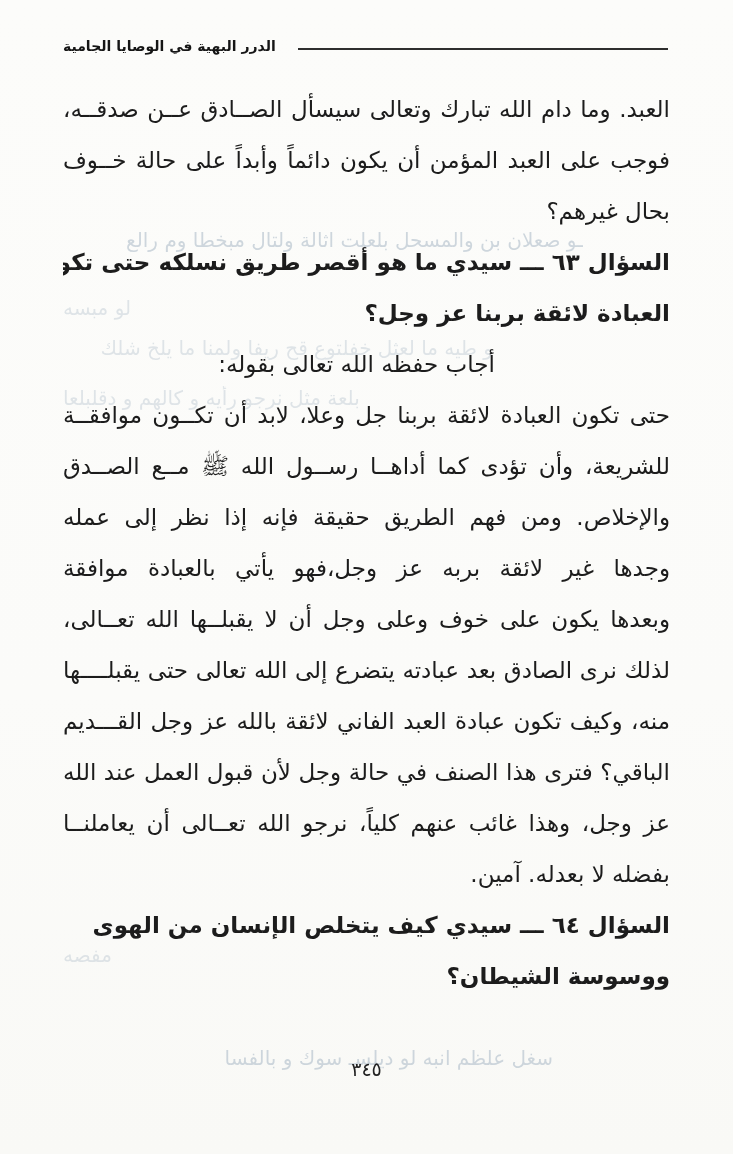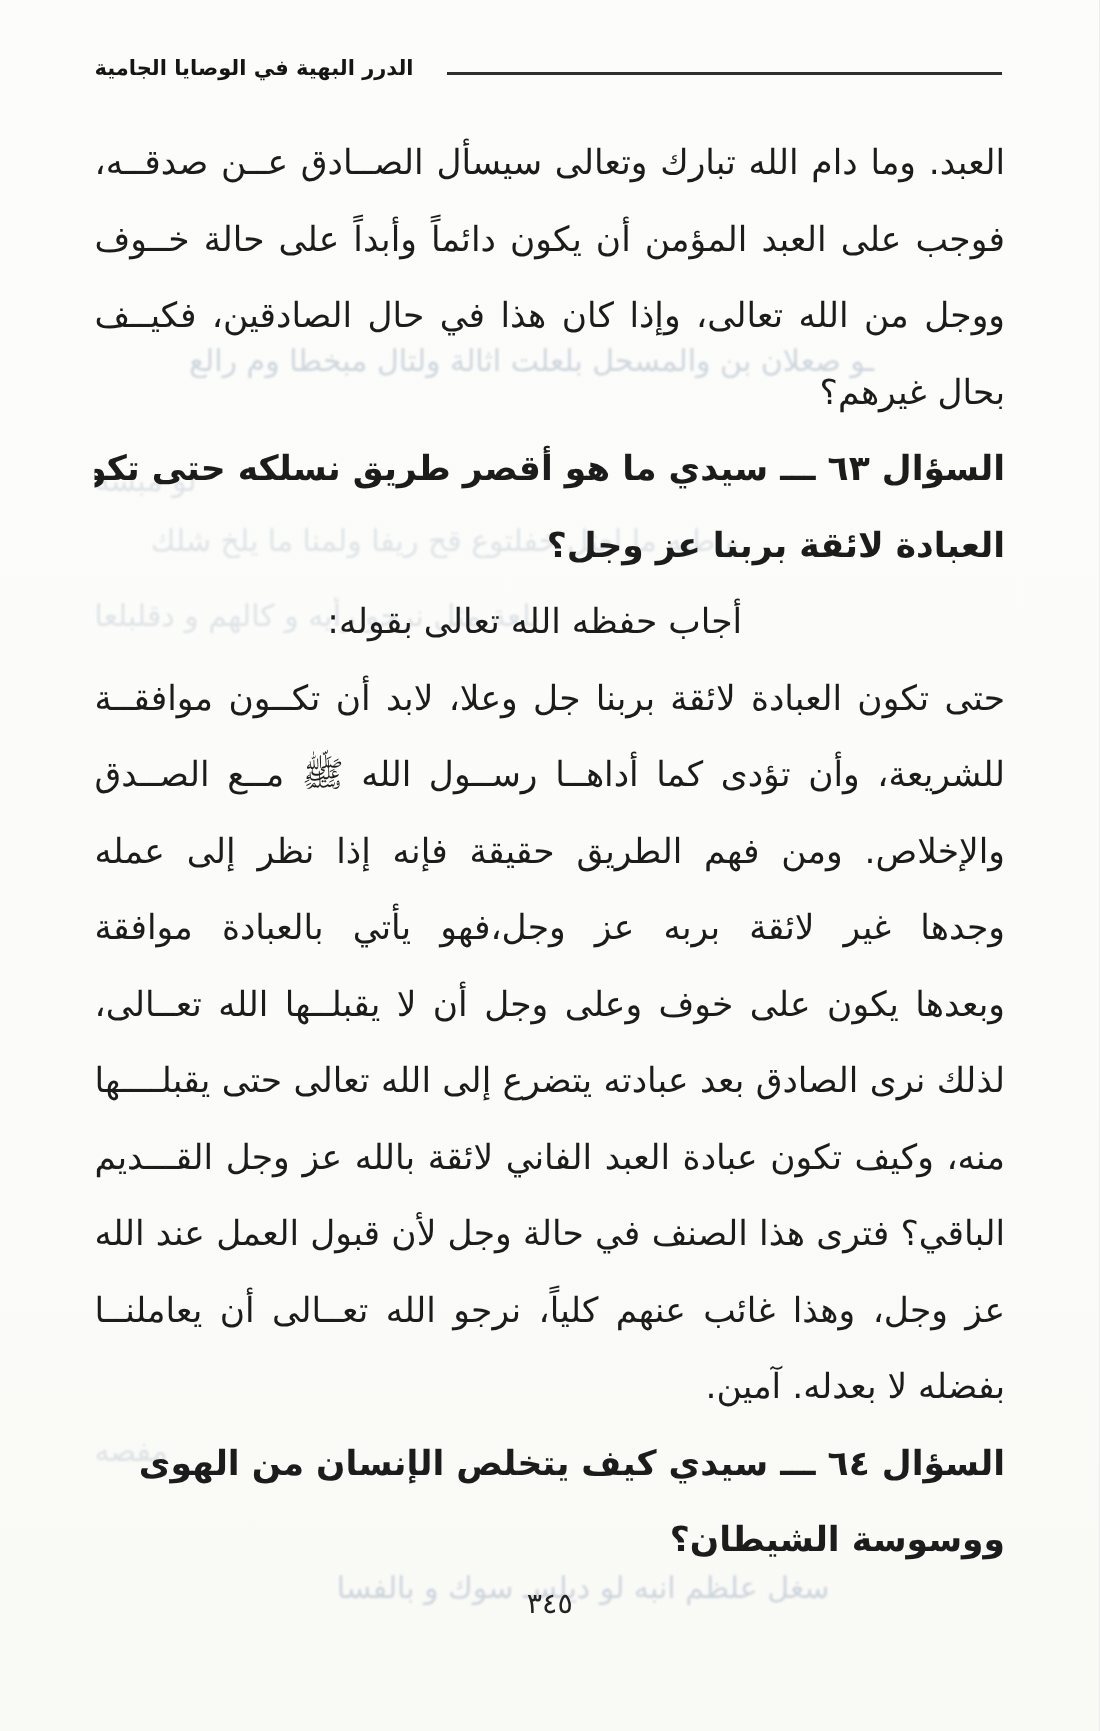--- a/index.html
+++ b/index.html
@@ -44,21 +44,21 @@
   .page-number{
     position:absolute;top:1058px;left:0;width:733px;
     text-align:center;font-size:19px;letter-spacing:3px;color:#222;
   }
   
   .ghost{
     position:absolute;direction:rtl;color:#a9b8c6;opacity:.55;
     font-size:20px;white-space:nowrap;overflow:hidden;
     filter:blur(.6px);pointer-events:none;
   }
-  .ghost.dim{opacity:.35;margin-top:12px;}
+  .ghost.dim{opacity:.35;}
 </style>
 </head>
 <body>
 
 <div class="page">
 
   <div class="ghost" style="top:228px;right:150px;width:510px;">ـو صعلان بن والمسحل بلعلت اثالة ولتال مبخطا وم رالع</div>
   <div class="ghost dim" style="top:336px;right:240px;width:420px;">و طيه ما لعثل خفلتوع قح ريفا ولمنا ما يلخ شلك</div>
   <div class="ghost dim" style="top:386px;left:63px;width:330px;text-align:left;">بلعة مثل نرجو رأيه و كالهم و دقلبلعا</div>
   <div class="ghost" style="top:1046px;right:180px;width:450px;">سغل علظم انبه لو ديلسـ سوك و بالفسا</div>
@@ -66,21 +66,20 @@
   <div class="ghost dim" style="top:943px;left:63px;width:110px;text-align:left;">مفصه</div>
 
   <div class="running-header">
     <span class="header-title">الدرر البهية في الوصايا الجامية</span>
     <span class="header-rule"></span>
   </div>
 
   <div class="text-block">
     <div class="line l-just">العبد. وما دام الله تبارك وتعالى سيسأل الصــادق عــن صدقــه،</div>
     <div class="line l-just">فوجب على العبد المؤمن أن يكون دائماً وأبداً على حالة خــوف</div>
-    <div class="line l-just">ووجل من الله تعالى، وإذا كان هذا في حال الصادقين، فكيــف</div>
     <div class="line l-end">بحال غيرهم؟</div>
     <div class="line l-q">السؤال ٦٣ ـــ سيدي ما هو أقصر طريق نسلكه حتى تكون</div>
     <div class="line l-q">العبادة لائقة بربنا عز وجل؟</div>
     <div class="line l-indent">أجاب حفظه الله تعالى بقوله:</div>
     <div class="line l-just">حتى تكون العبادة لائقة بربنا جل وعلا، لابد أن تكــون موافقــة</div>
     <div class="line l-just">للشريعة، وأن تؤدى كما أداهــا رســول الله ﷺ مــع الصــدق</div>
     <div class="line l-just">والإخلاص. ومن فهم الطريق حقيقة فإنه إذا نظر إلى عمله وعبادته</div>
     <div class="line l-just">وجدها غير لائقة بربه عز وجل،فهو يأتي بالعبادة موافقة للشــريعة</div>
     <div class="line l-just">وبعدها يكون على خوف وعلى وجل أن لا يقبلــها الله تعــالى،</div>
     <div class="line l-just">لذلك نرى الصادق بعد عبادته يتضرع إلى الله تعالى حتى يقبلــــها</div>

